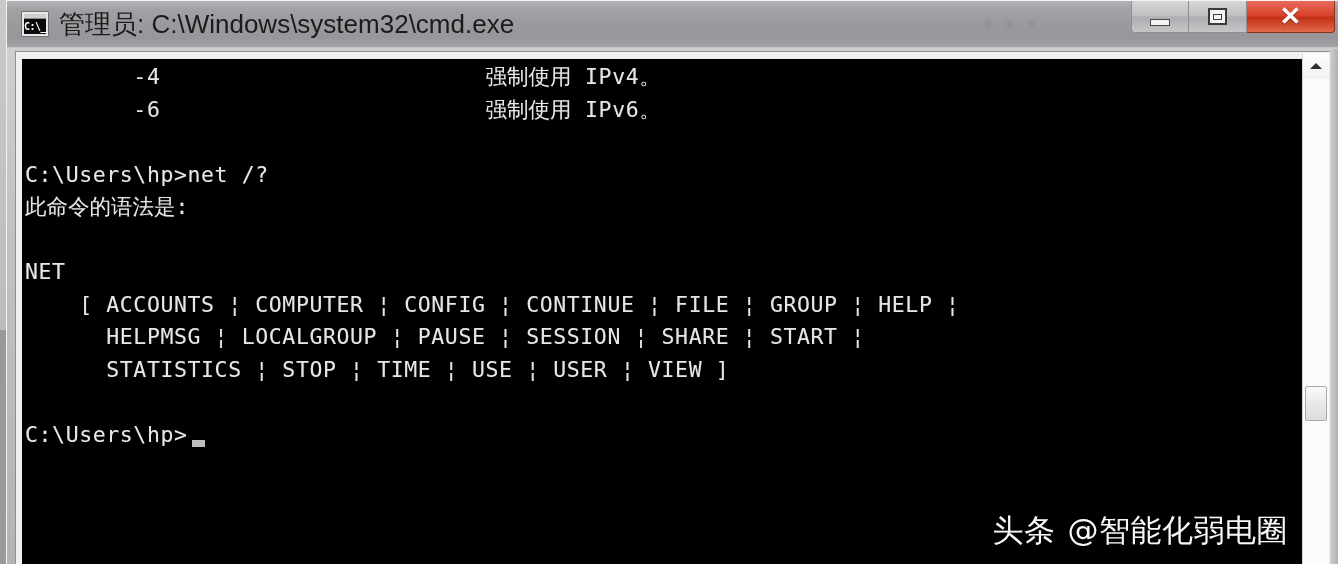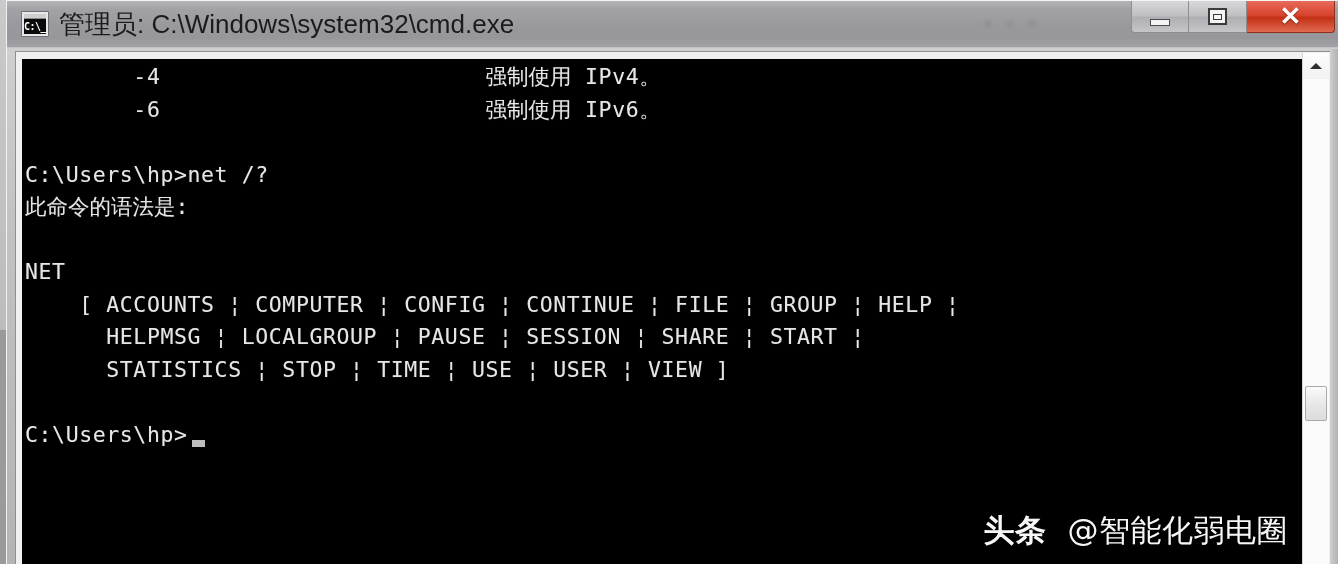--- a/index.html
+++ b/index.html
@@ -247,22 +247,22 @@
     right: 14px;
     bottom: 14px;
     color: #ffffff;
     font-size: 31px;
     font-family: "DejaVu Sans", sans-serif;
     white-space: nowrap;
     letter-spacing: 0.5px;
     opacity: 0.97;
   }
   #console-watermark .wm-brand {
-    font-weight: bold;
-    margin-right: 21px;
+    font-weight: normal;
+    margin-right: 12px;
   }
 
   
   #scrollbar {
     position: absolute;
     right: 1px;
     top: 1px;
     width: 27px;
     height: 512px;
     background: #f6f6f6;

